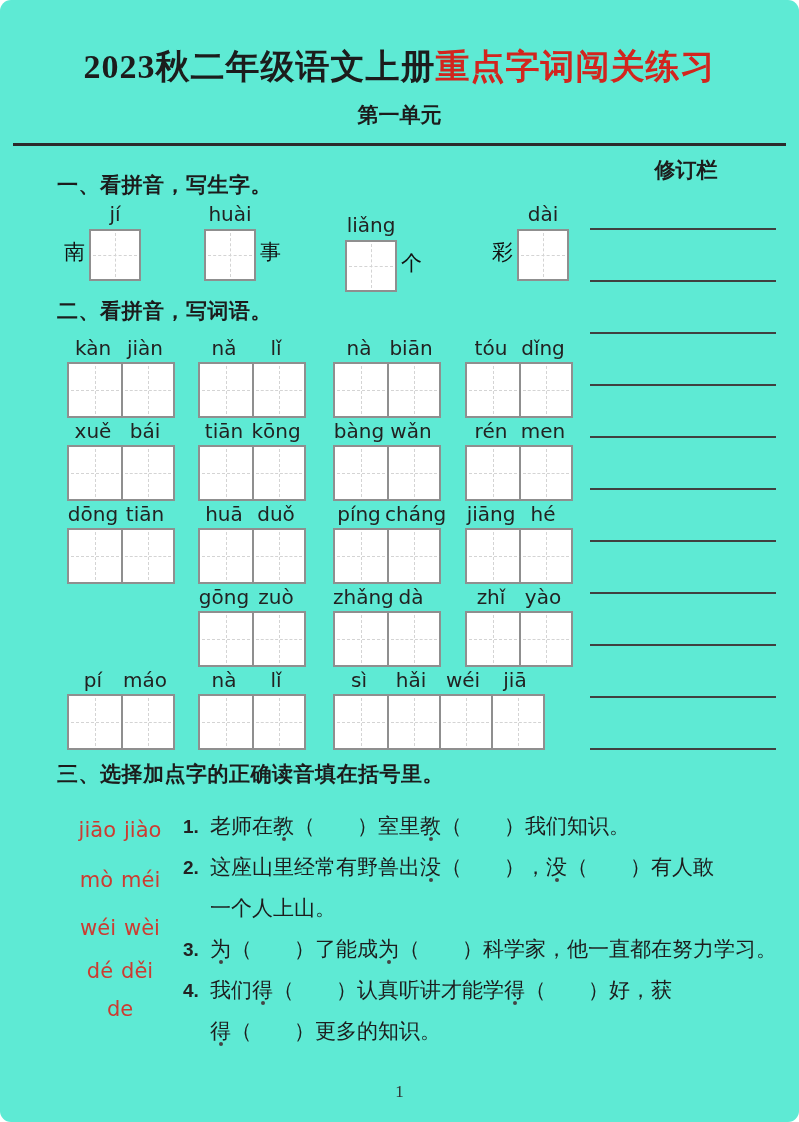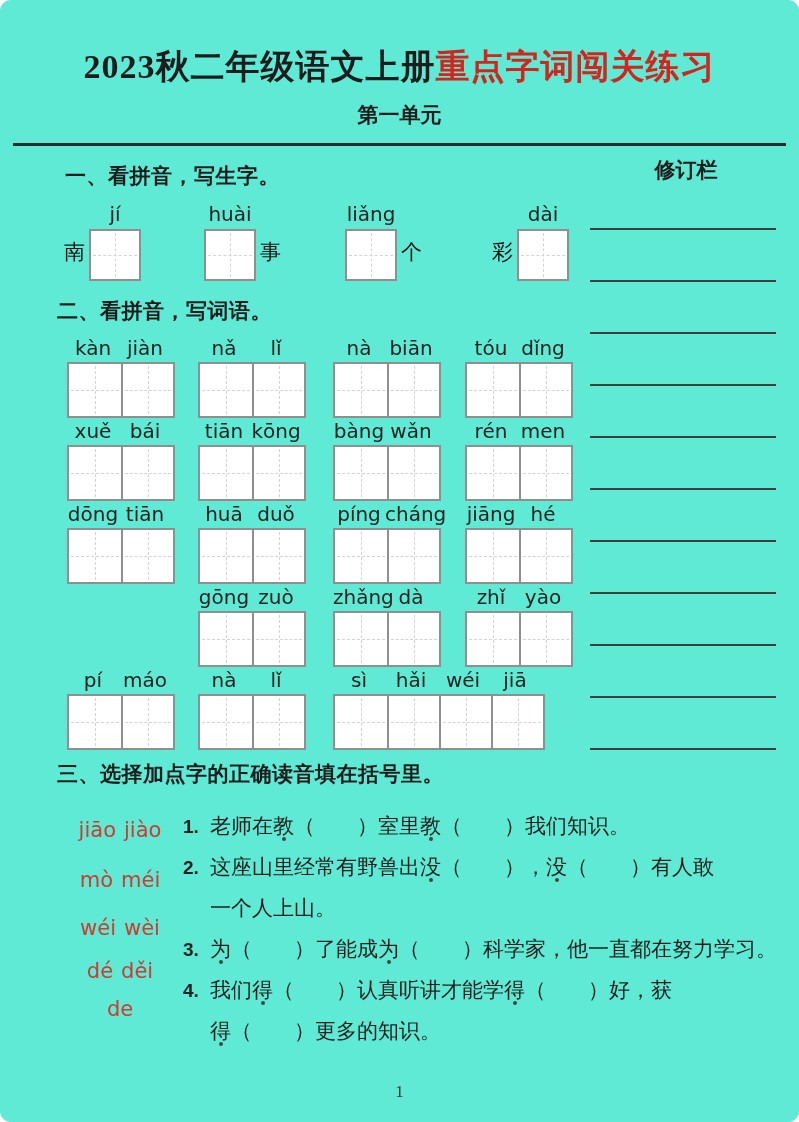--- a/index.html
+++ b/index.html
@@ -19,21 +19,21 @@
     font-family:"Liberation Serif", serif; font-weight:bold; font-size:21px;
   }
   .divider { position:absolute; top:143px; left:13px; right:13px; border-top:3px solid #2b2b2b; }
   
   .revision { position:absolute; left:588px; top:0; width:196px; }
   .rev-title { margin-top:156px; text-align:center; font-weight:bold; font-size:21px; }
   .rev-lines { position:absolute; top:178px; left:2px; right:8px; }
   .rev-line { height:52px; border-bottom:2px solid #404040; }
   
   .sec-head { position:absolute; left:57px; font-weight:bold; font-size:21px; letter-spacing:0.5px; }
-  #sec1-head { top:162px;margin-left:8px; }
+  #sec1-head { top:171px; }
   #sec2-head { top:297px; }
   #sec3-head { top:760px; }
   
   .pin, .psyl { font-family:"DejaVu Sans", sans-serif; font-size:20px; color:#222; }
   .s1-row { position:absolute; top:202px; left:0; height:85px; width:588px; }
   .s1g { position:absolute; top:0; display:flex; align-items:flex-end; }
   .bcol { display:flex; flex-direction:column; align-items:center; }
   .pin { height:27px; line-height:25px; text-align:center; }
   .tzg, .cell { position:relative; width:52px; height:52px; background:#fff; }
   .tzg { border:2px solid #8f8f8f; }
@@ -103,21 +103,21 @@
           <div class="tzg"></div>
         </div>
       </div>
       <div class="s1g" style="left: 204px;">
         <div class="bcol">
           <div class="pin">huài</div>
           <div class="tzg"></div>
         </div>
         <span class="side side-r">事</span>
       </div>
-      <div class="s1g" style="left: 345px;">
+      <div class="s1g" style="left: 345px; margin-top: 11px;">
         <div class="bcol">
           <div class="pin">liǎng</div>
           <div class="tzg"></div>
         </div>
         <span class="side side-r">个</span>
       </div>
       <div class="s1g" style="left: 492px;">
         <span class="side side-l">彩</span>
         <div class="bcol">
           <div class="pin">dài</div>

